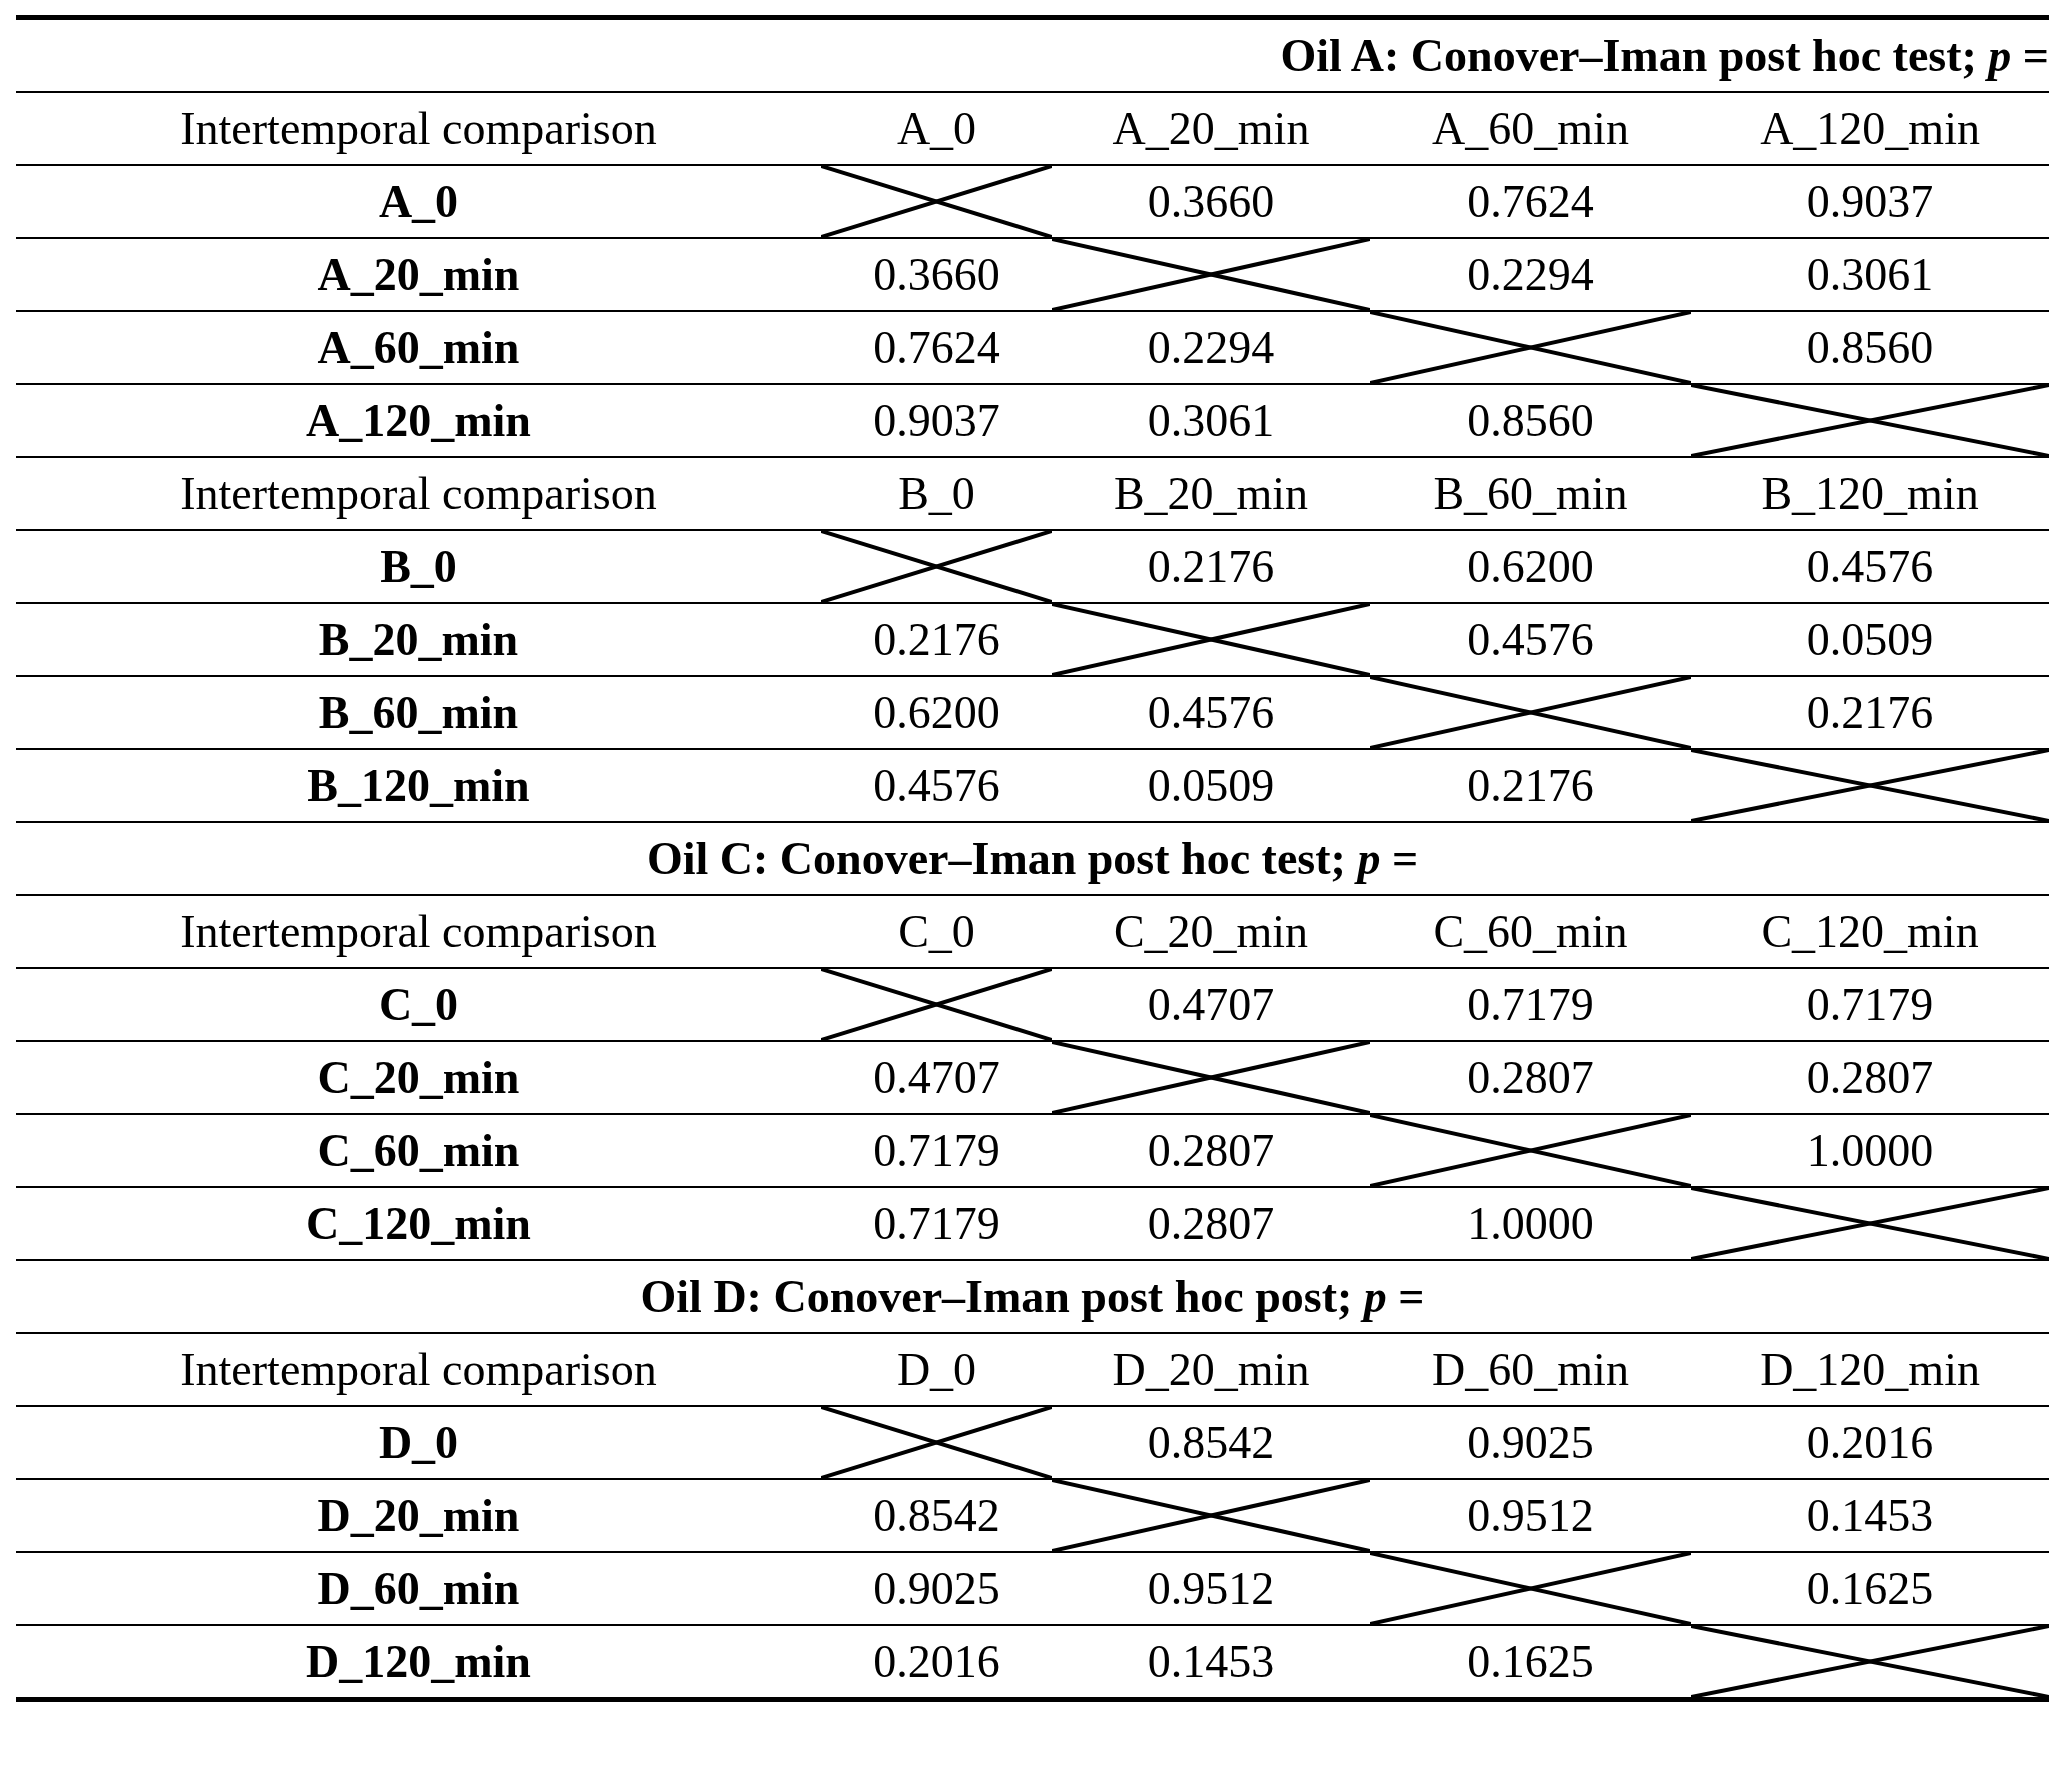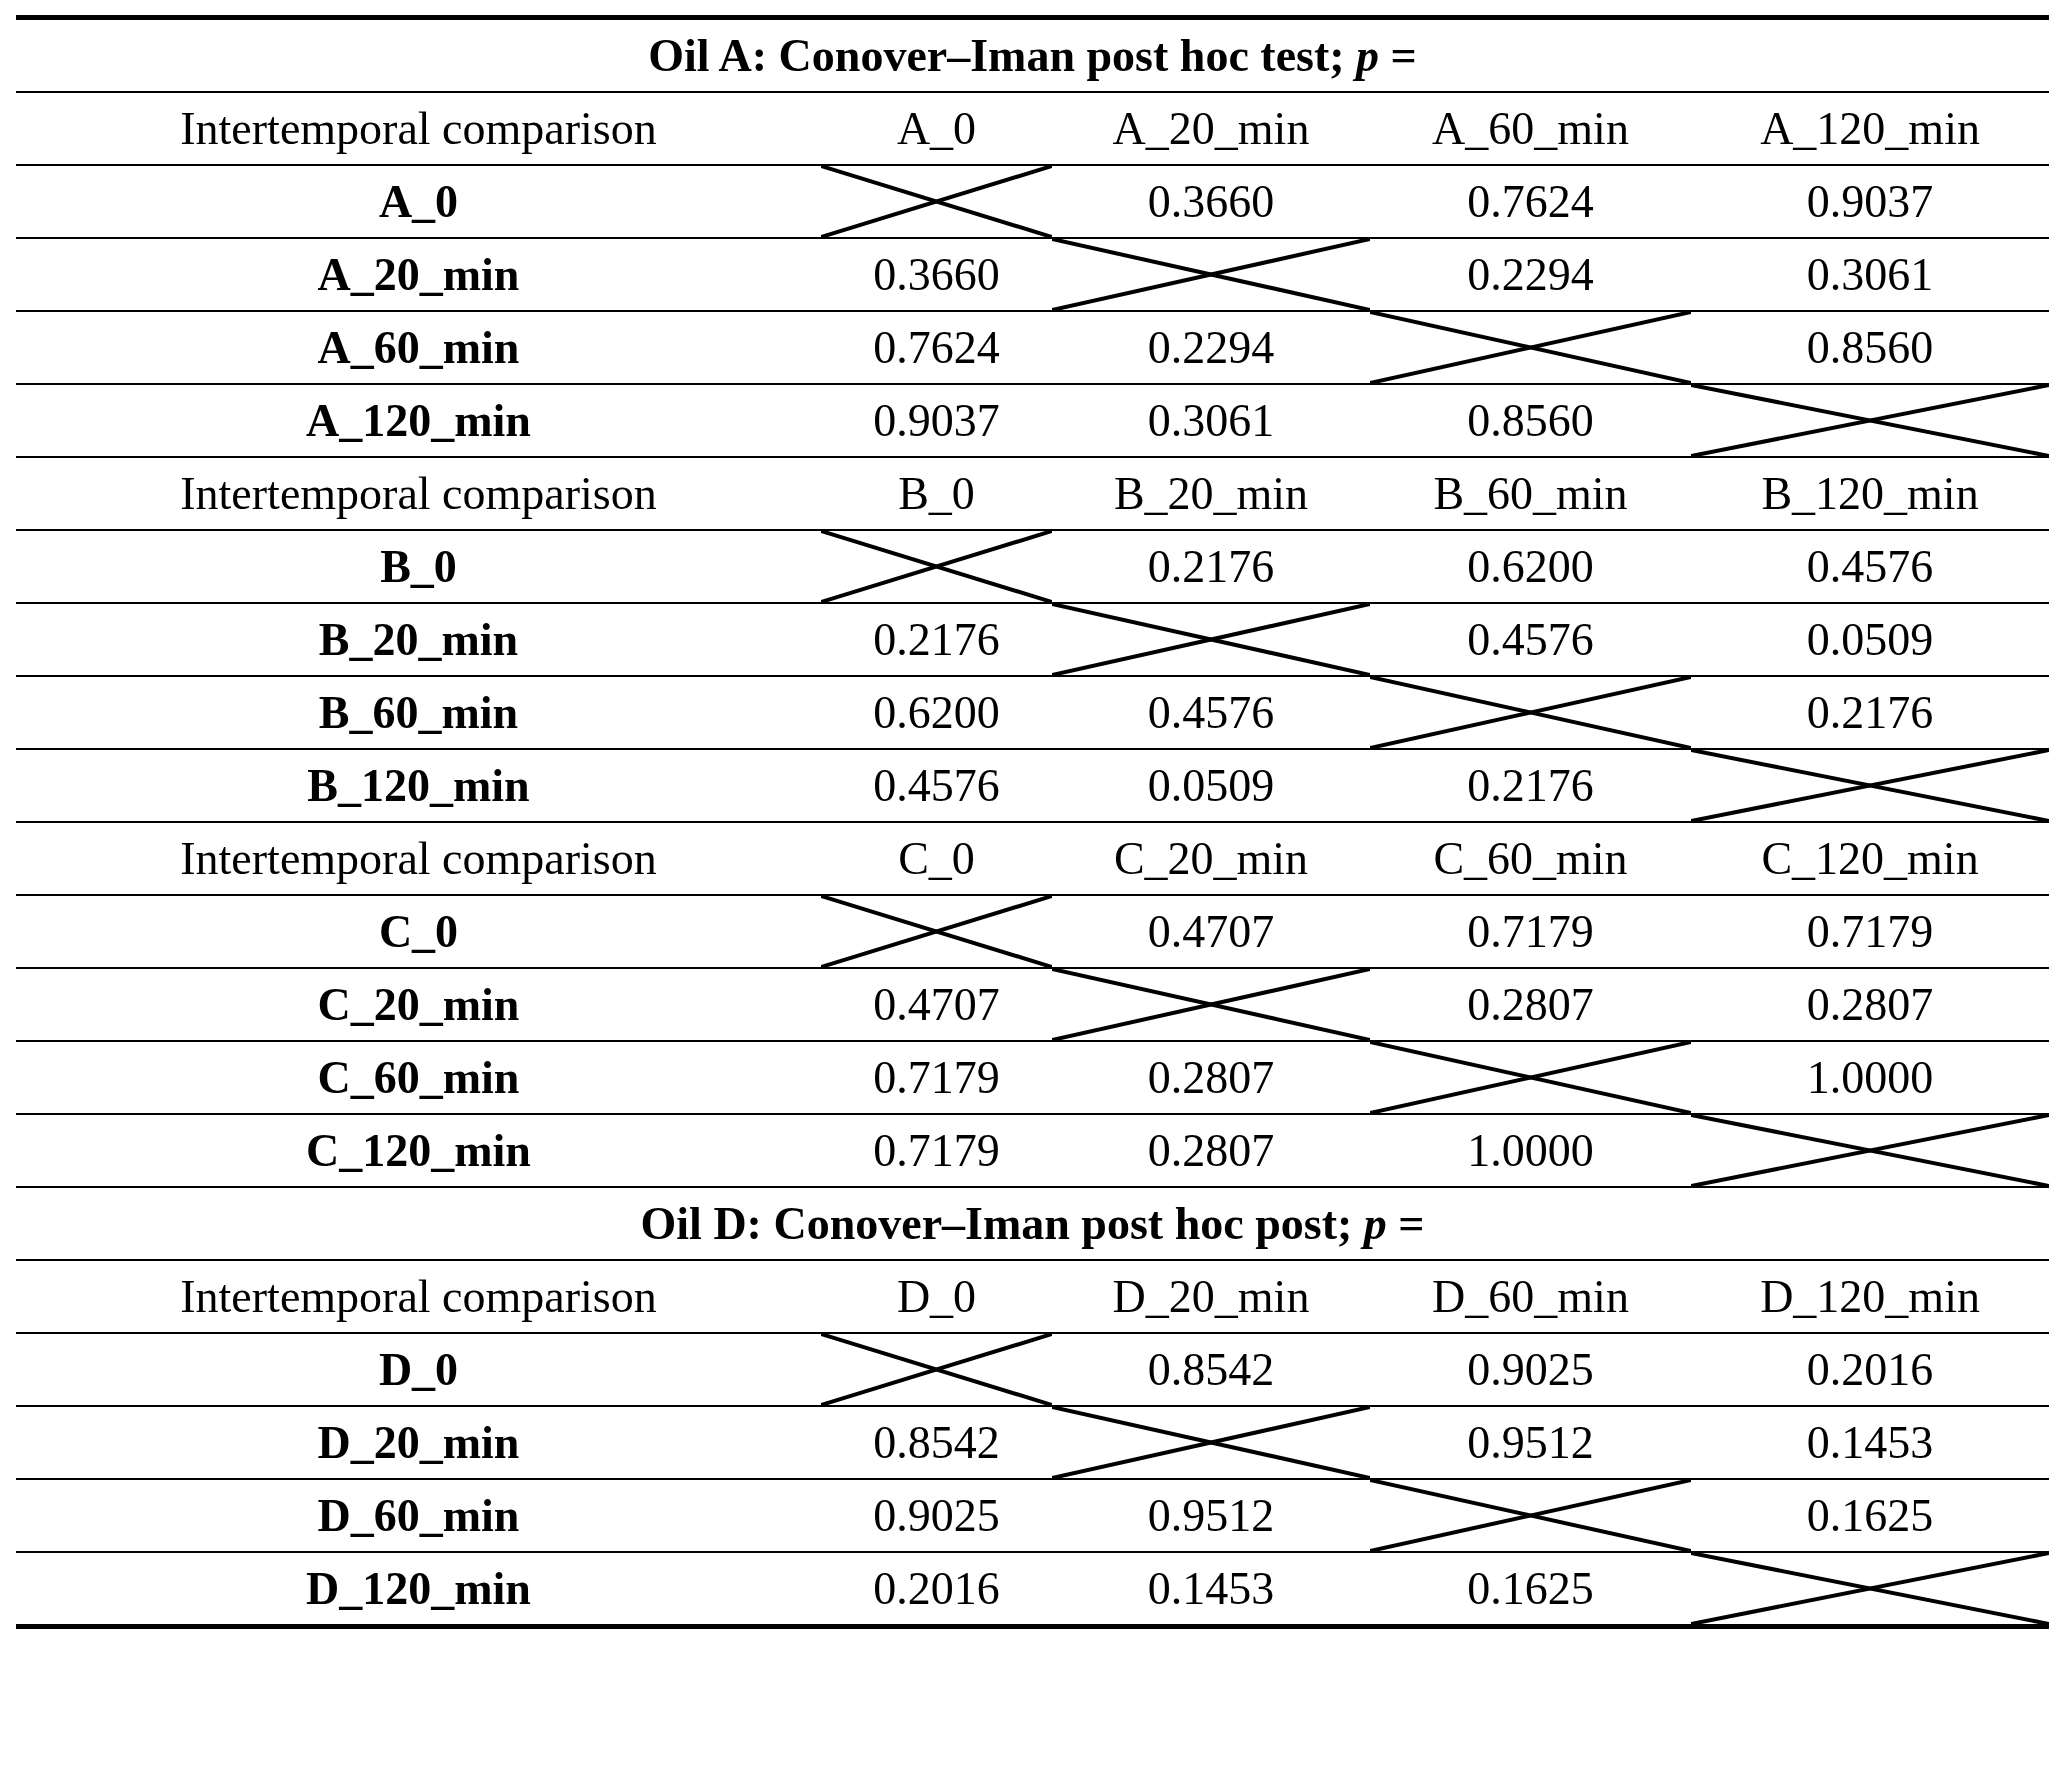--- a/index.html
+++ b/index.html
@@ -37,20 +37,21 @@
     text-align: center;
     vertical-align: middle;
     font-size: 46px;
     line-height: 1;
     border-bottom: 2.5px solid #000;
     position: relative;
     white-space: nowrap;
   }
   table.ci tr.first-title td {
     border-top: 5.6px solid #000;
+    text-align: right;
   }
   table.ci tr.last-row td {
     border-bottom: 5.6px solid #000;
   }
   td.title-cell { font-weight: bold; }
   td.title-cell .pvar { font-style: italic; }
   td.hdr { font-weight: normal; }
   td.rowlabel { font-weight: bold; }
   td.val { font-weight: normal; }
   td.diag {
@@ -193,20 +194,23 @@
     <td class="val">0.0509</td>
     <td class="val">0.2176</td>
     <td class="diag">
             <svg viewBox="0 0 100 100" preserveAspectRatio="none">
               <line x1="0" y1="0" x2="100" y2="100" stroke="#000" stroke-width="2.2" vector-effect="non-scaling-stroke" style="stroke-width:4px"></line>
               <line x1="0" y1="100" x2="100" y2="0" stroke="#000" stroke-width="2.2" vector-effect="non-scaling-stroke" style="stroke-width:4px"></line>
             </svg>
           </td>
   </tr>
 
+  <tr class="title-row">
+    <td class="title-cell" colspan="5"><span>Oil C: Conover–Iman post hoc test; </span><span class="pvar">p</span><span> =</span></td>
+  </tr>
   <tr class="header-row">
     <td class="hdr">Intertemporal comparison</td>
     <td class="hdr">C_0</td>
     <td class="hdr">C_20_min</td>
     <td class="hdr">C_60_min</td>
     <td class="hdr">C_120_min</td>
   </tr>
 
   <tr class="data-row">
     <td class="rowlabel">C_0</td>

